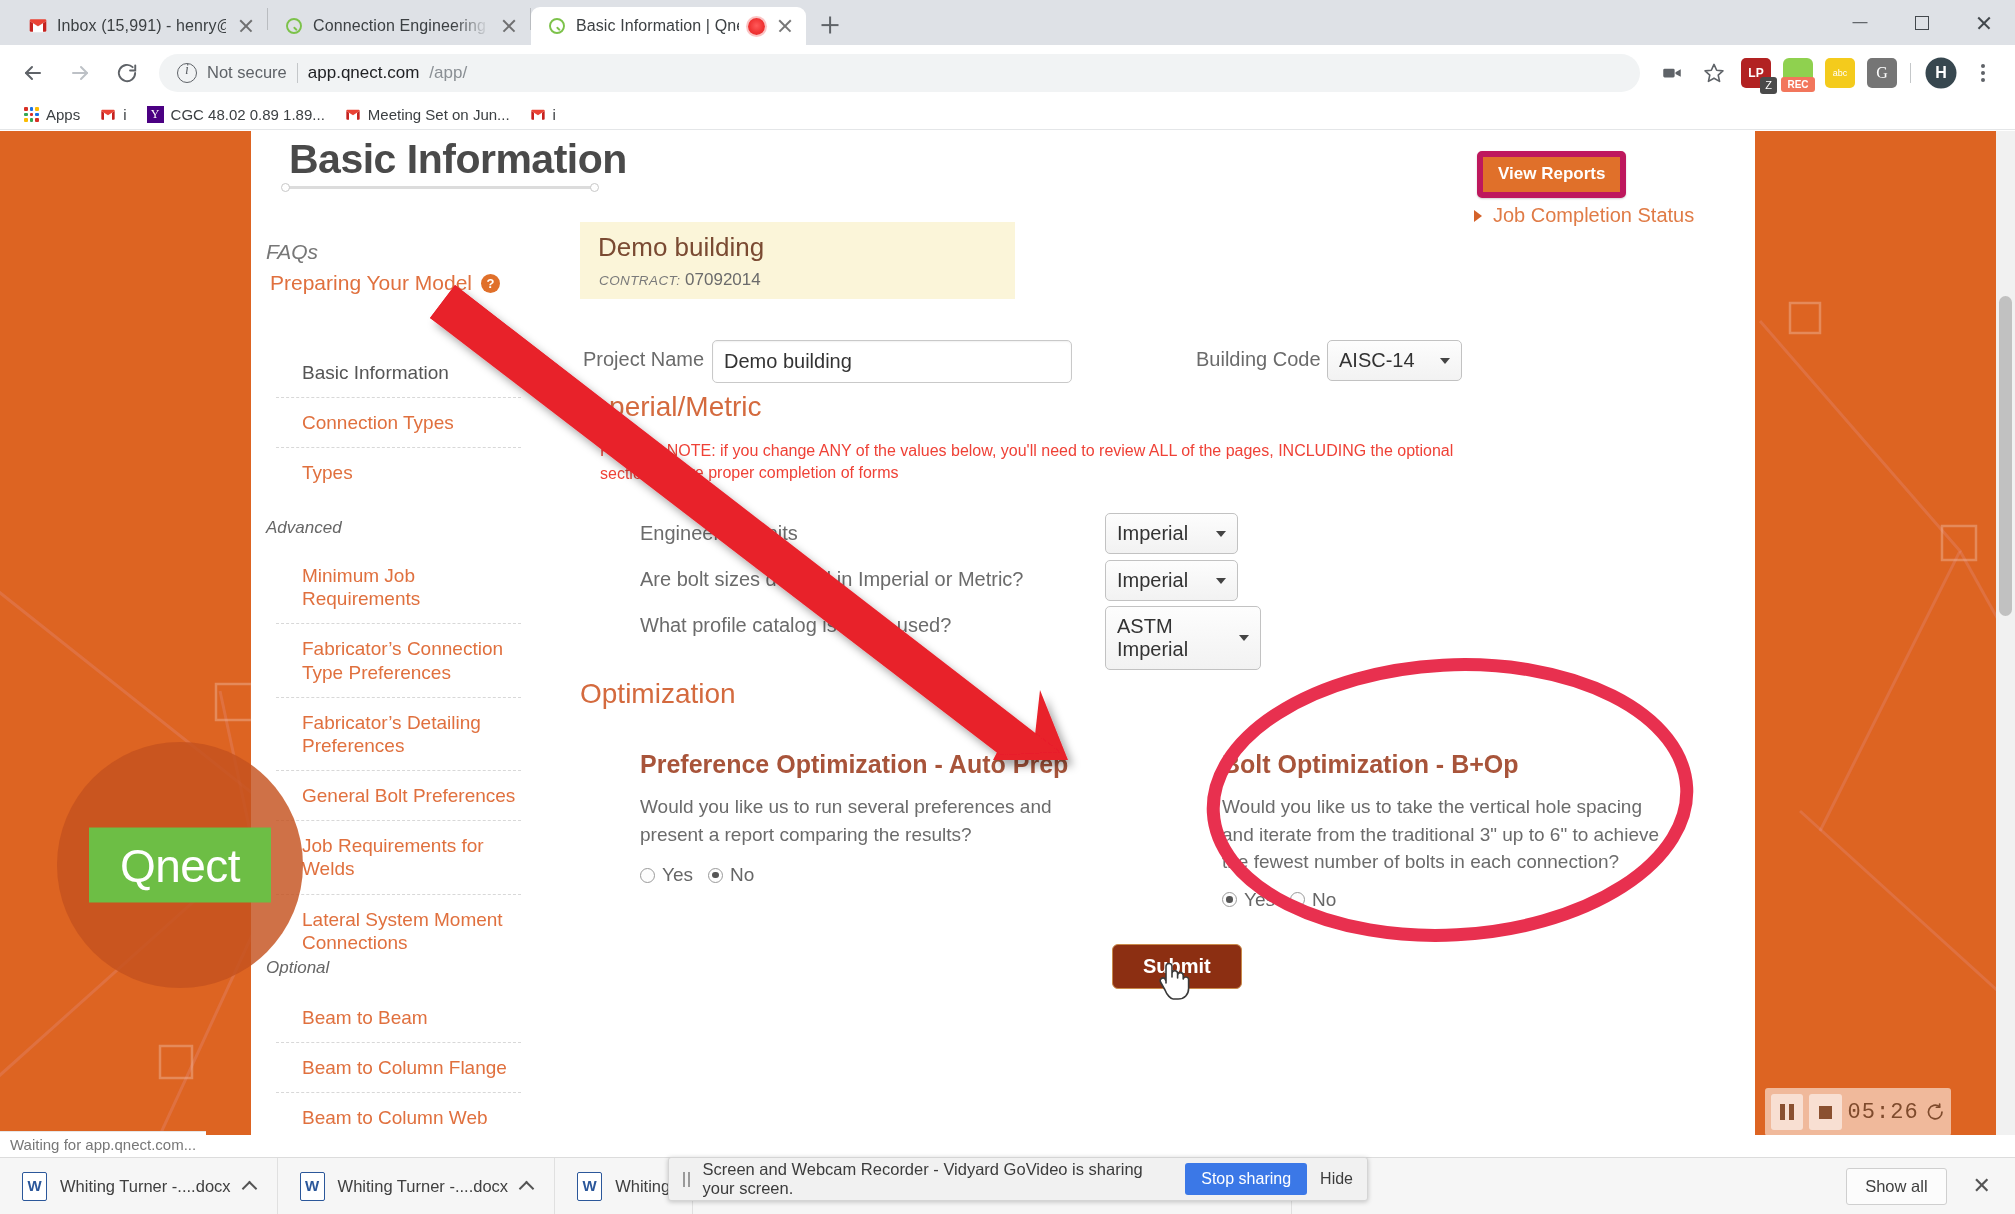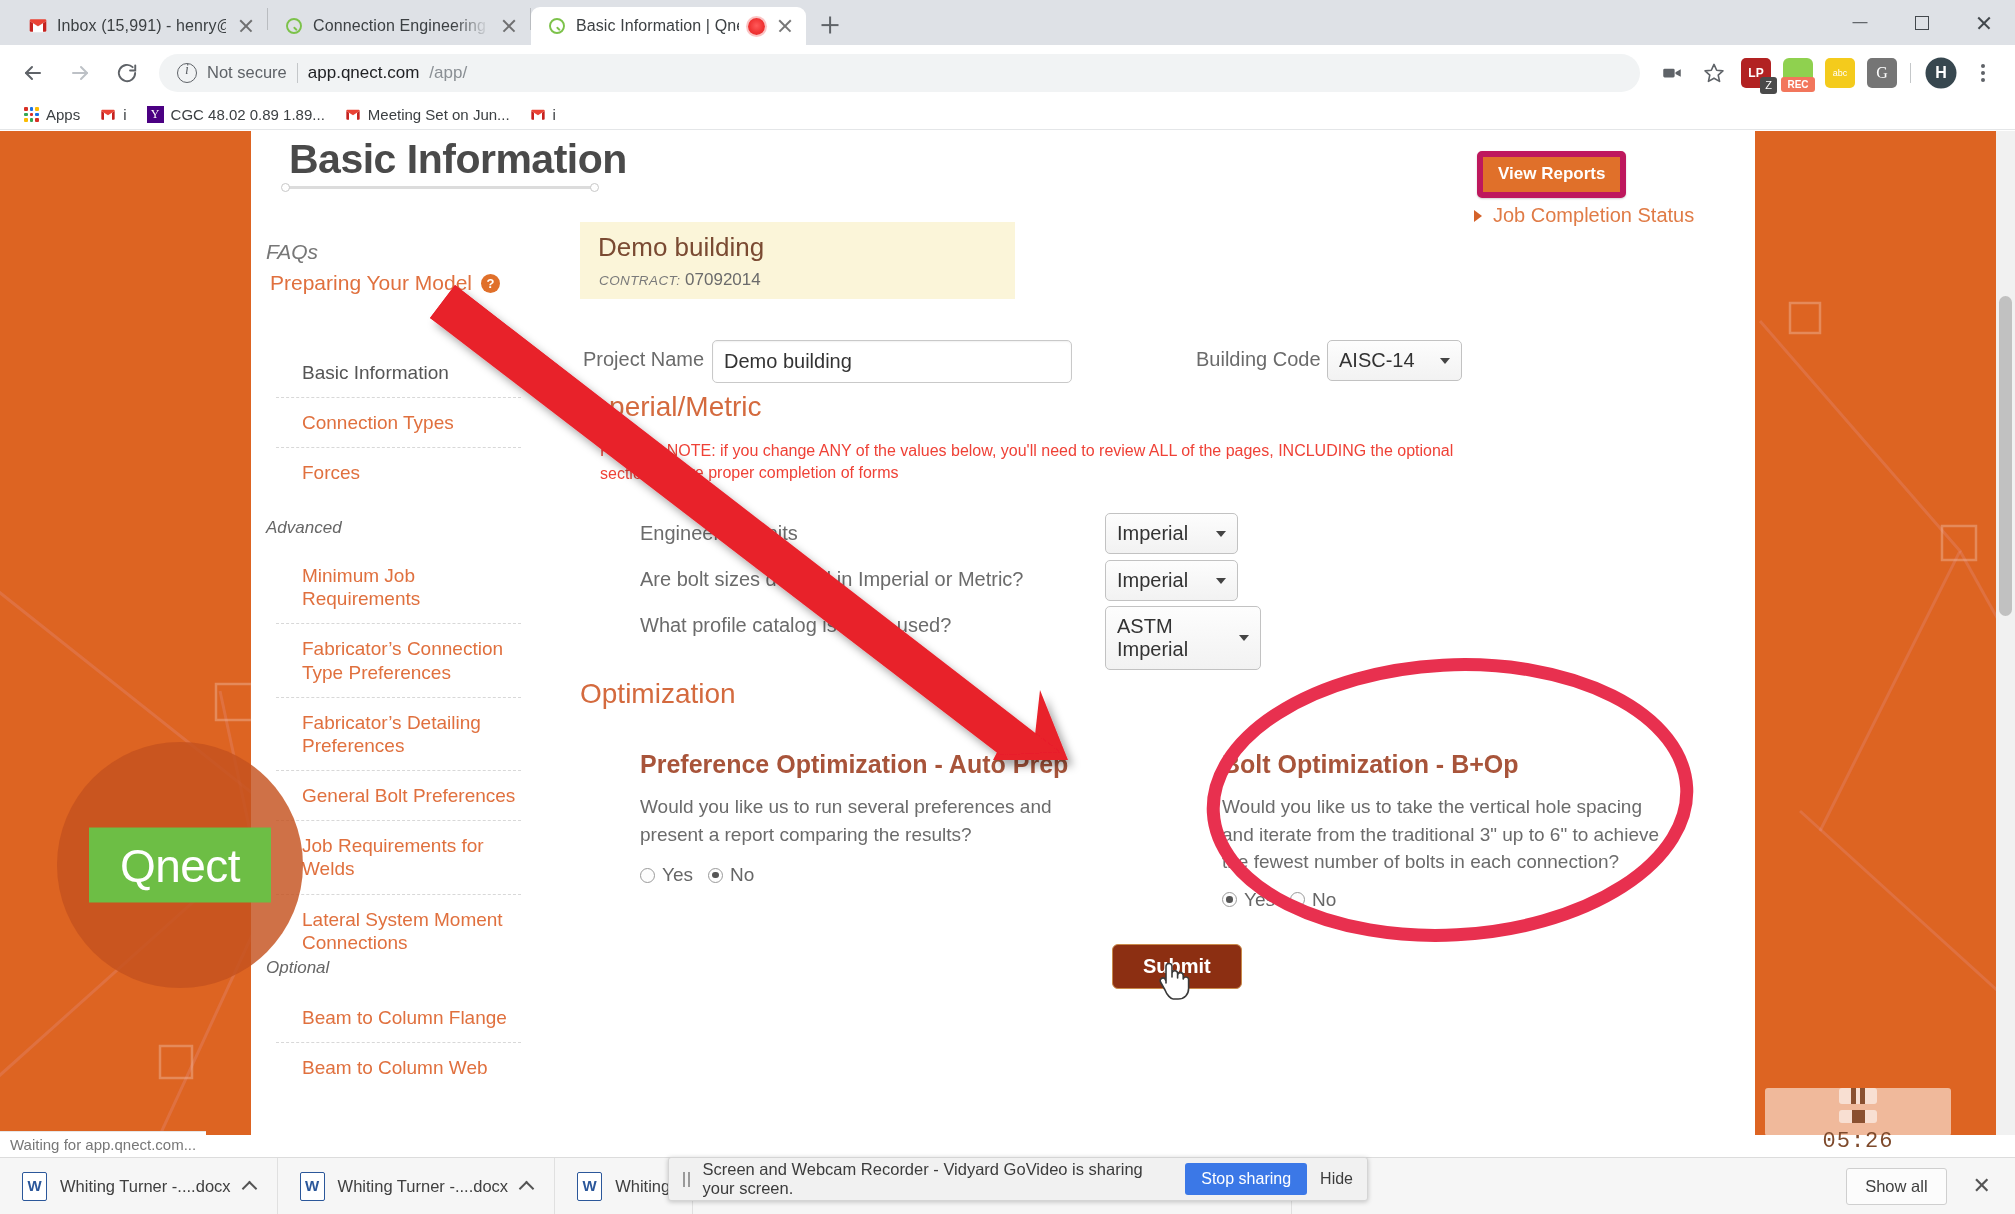--- a/index.html
+++ b/index.html
@@ -222,21 +222,21 @@
     width: 182px; height: 75px; background: #6dbe45; display: flex; align-items: center; justify-content: center; }
   .wm-logo span { color: #ffffff; font-size: 46px; letter-spacing: -.5px; }
 
   
   .annot { position: absolute; left: 0; top: 0; width: 2015px; height: 1214px; pointer-events: none; }
 
   
   .recorder {
     position: absolute; left: 1765px; top: 1088px; width: 186px; height: 48px;
     background: rgba(255,255,255,.55); border-radius: 3px;
-    display: flex; align-items: center; padding: 0 6px; gap: 6px; flex-direction: column;
+    display: flex; align-items: center; padding: 0 6px; gap: 6px;
   }
   .rbtn { width: 38px; height: 36px; background: rgba(255,255,255,.55); border-radius: 3px;
     display: flex; align-items: center; justify-content: center; }
   .ico-pause { display: flex; gap: 4px; }
   .ico-pause i { width: 5px; height: 16px; background: #8a5030; display: block; }
   .ico-stop { width: 13px; height: 13px; background: #8a5030; }
   .rtime { font-size: 22px; color: #7e4a2c; font-family: "Liberation Mono", monospace; letter-spacing: 1px; }
 
   
   .statusbubble { position: absolute; left: 0; top: 1131px; height: 26px;
@@ -488,35 +488,36 @@
 
   <div class="faqs-label">FAQs</div>
   <div class="prep-model">
     <span>Preparing Your Model</span>
     <span class="help-badge">?</span>
   </div>
 
   <div class="navgroup" style="top:348px">
     <div class="navitem current">Basic Information</div>
     <div class="navitem">Connection Types</div>
-    <div class="navitem last">Forces</div>
+    <div class="navitem last">Types</div>
   </div>
 
   <div style="position:absolute;left:266px;top:518px" class="grouptitle">Advanced</div>
   <div class="navgroup" style="top:551px">
     <div class="navitem">Minimum Job Requirements</div>
     <div class="navitem">Fabricator’s Connection Type Preferences</div>
     <div class="navitem">Fabricator’s Detailing Preferences</div>
     <div class="navitem">General Bolt Preferences</div>
     <div class="navitem">Job Requirements for Welds</div>
     <div class="navitem last">Lateral System Moment Connections</div>
   </div>
 
   <div style="position:absolute;left:266px;top:958px" class="grouptitle">Optional</div>
   <div class="navgroup" style="top:993px">
+    <div class="navitem">Beam to Beam</div>
     <div class="navitem">Beam to Column Flange</div>
     <div class="navitem last">Beam to Column Web</div>
   </div>
 
   <div class="contract-box">
     <div class="contract-name">Demo building</div>
     <div class="contract-line">
       <em>CONTRACT:</em>
       <span>07092014</span>
     </div>

